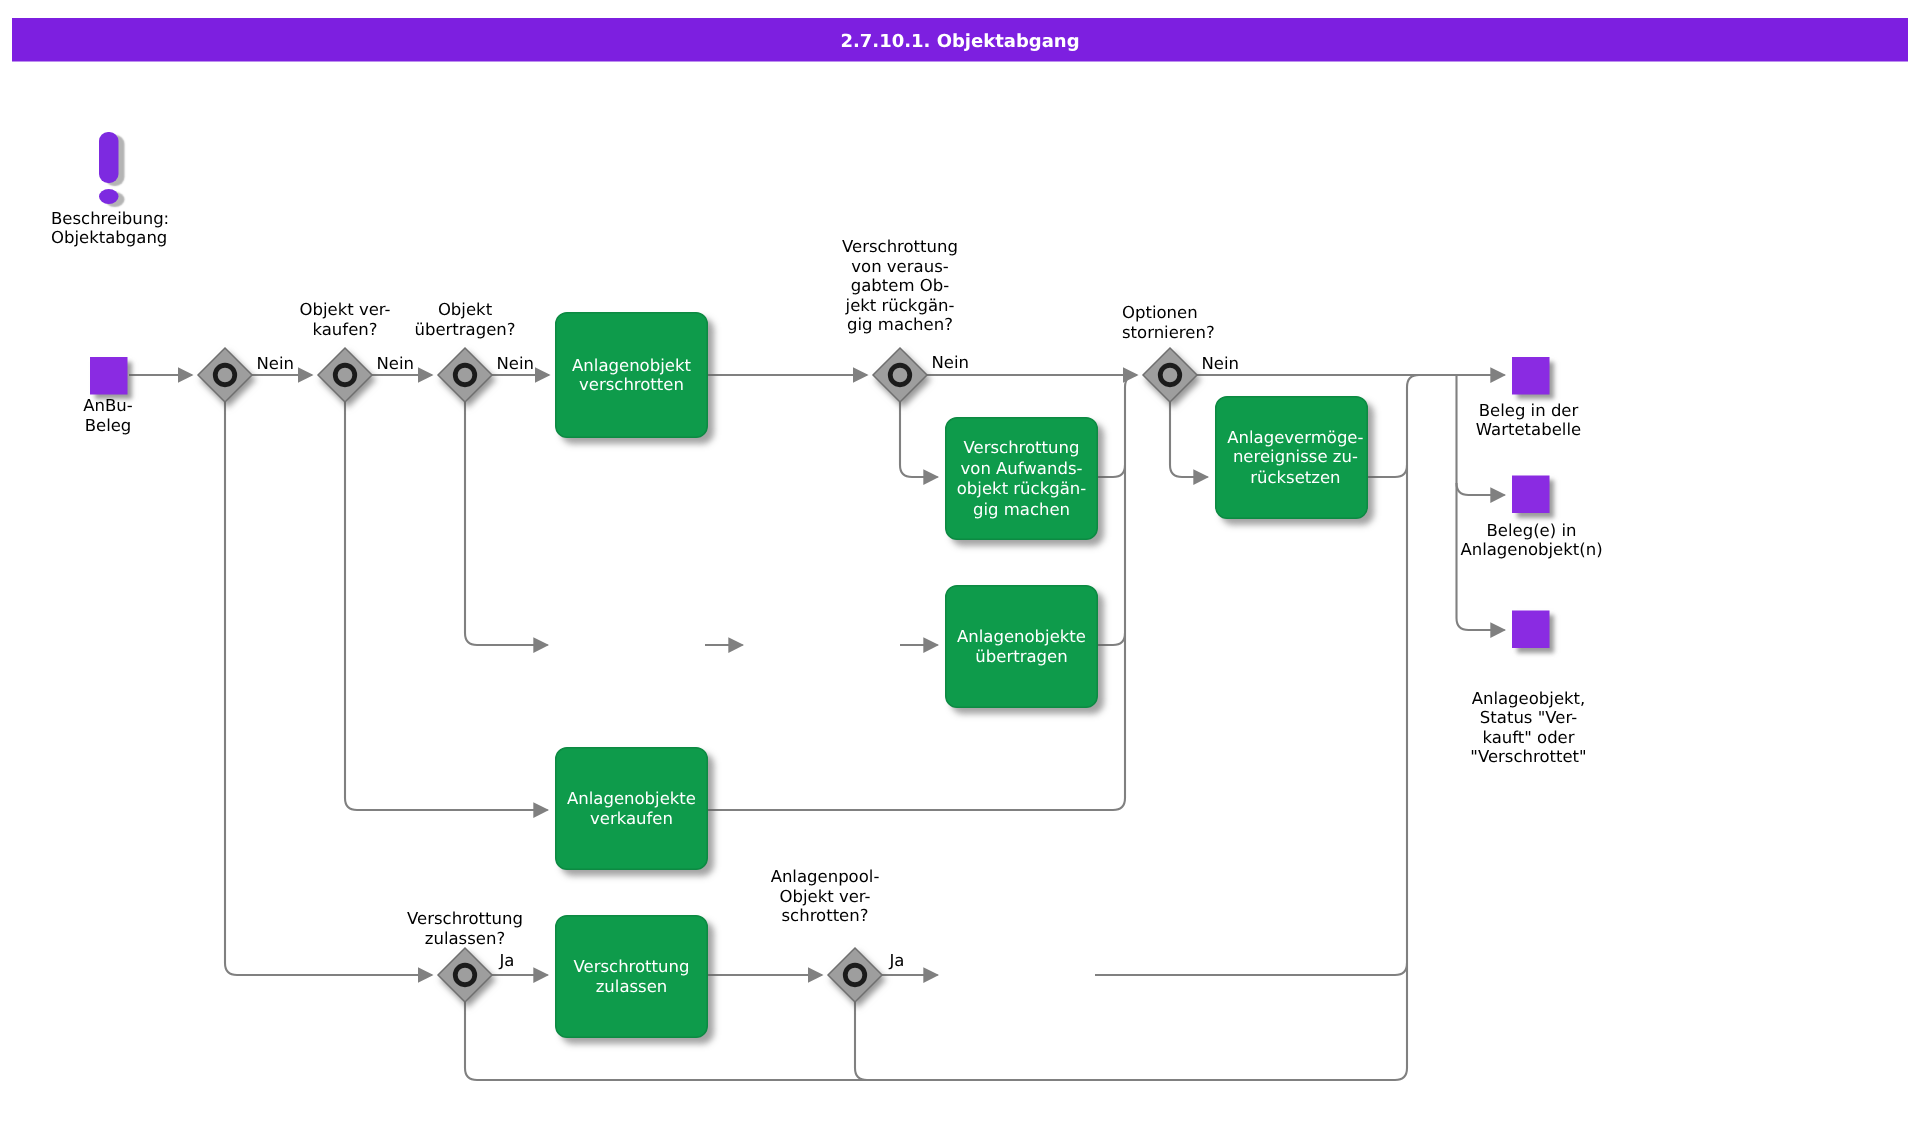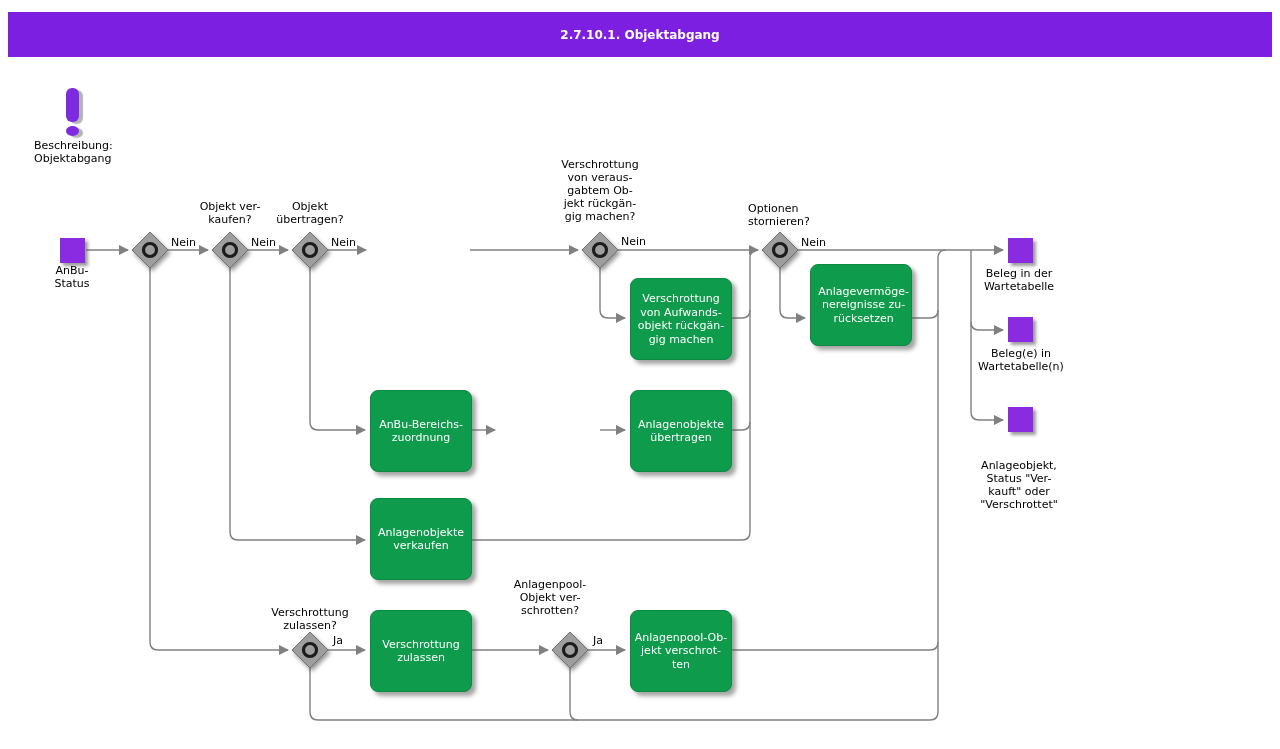--- a/index.html
+++ b/index.html
@@ -1,21 +1,21 @@
 <!DOCTYPE html>
 <html><head>
 <meta charset="utf-8">
 <style>
   html,body{margin:0;padding:0;background:#ffffff;}
   #stage{
     position:relative;width:1280px;height:749px;background:#ffffff;overflow:hidden;
     font-family:"DejaVu Sans","Liberation Sans",sans-serif;font-size:11px;color:#000;
   }
   .titlebar{
-    position:absolute;left:8px;top:12px;width:1264px;height:45px;background:#7D1FE0;
+    position:absolute;left:8px;top:12px;width:1264px;height:29px;background:#7D1FE0;
     display:flex;align-items:center;justify-content:center;color:#fff;font-weight:bold;font-size:12px;
   }
   svg.wires{position:absolute;left:0;top:0;z-index:1;}
   .lbl{position:absolute;z-index:3;white-space:pre-line;line-height:13px;}
   .c{text-align:center;}
   .task{
     position:absolute;z-index:2;width:100px;height:80px;background:#0E9B4B;
     border:1px solid #0c8a42;border-radius:8px;display:flex;align-items:center;justify-content:center;
     color:#fff;text-align:center;line-height:13.5px;box-shadow:4px 4px 4px rgba(90,90,90,.55);
   }
@@ -103,67 +103,62 @@
       </g>
       <g class="diamond">
         <path d="M570 632 L588 650 L570 668 L552 650 Z" fill="#9E9E9E" stroke="#6f6f6f" stroke-width="1"></path>
         <circle cx="570" cy="650" r="6.5" fill="none" stroke="#1c1c1c" stroke-width="3.2"></circle>
       </g>
     </g>
   </svg>
 
   <div class="evt" style="left:60px;top:238px;"></div>
   <div class="lbl c" style="left:12px;top:264px;width:120px;">AnBu-
-Status</div>
+Beleg</div>
 
   <div class="evt" style="left:1008px;top:238px;"></div>
   <div class="lbl c" style="left:959px;top:267px;width:120px;">Beleg in der
 Wartetabelle</div>
 
   <div class="evt" style="left:1008px;top:317px;"></div>
   <div class="lbl c" style="left:961px;top:347px;width:120px;">Beleg(e) in
-Wartetabelle(n)</div>
+Anlagenobjekt(n)</div>
 
   <div class="evt" style="left:1008px;top:407px;"></div>
   <div class="lbl c" style="left:959px;top:459px;width:120px;text-align:center;">Anlageobjekt,
 Status "Ver-
 kauft" oder
 "Verschrottet"</div>
 
+  <div class="task" style="left:370px;top:208px;height:82px;">
+      <span>Anlagenobjekt
+verschrotten</span>
+    </div>
   <div class="task" style="left:630px;top:278px;">
       <span>Verschrottung
 von Aufwands-
 objekt rückgän-
 gig machen</span>
     </div>
   <div class="task" style="left:810px;top:264px;justify-content:flex-end;">
       <span>Anlagevermöge-
 nereignisse zu-
 rücksetzen</span>
-    </div>
-  <div class="task" style="left:370px;top:390px;">
-      <span>AnBu-Bereichs-
-zuordnung</span>
     </div>
   <div class="task" style="left:630px;top:390px;">
       <span>Anlagenobjekte
 übertragen</span>
     </div>
   <div class="task" style="left:370px;top:498px;">
       <span>Anlagenobjekte
 verkaufen</span>
     </div>
   <div class="task" style="left:370px;top:610px;">
       <span>Verschrottung
 zulassen</span>
-    </div>
-  <div class="task" style="left:630px;top:610px;">
-      <span>Anlagenpool-Ob-
-jekt verschrot-
-ten</span>
     </div>
 
   <div class="lbl c" style="left:170px;top:200px;width:120px;">Objekt ver-
 kaufen?</div>
   <div class="lbl c" style="left:250px;top:200px;width:120px;">Objekt
 übertragen?</div>
   <div class="lbl c" style="left:540px;top:158px;width:120px;">Verschrottung
 von veraus-
 gabtem Ob-
 jekt rückgän-

